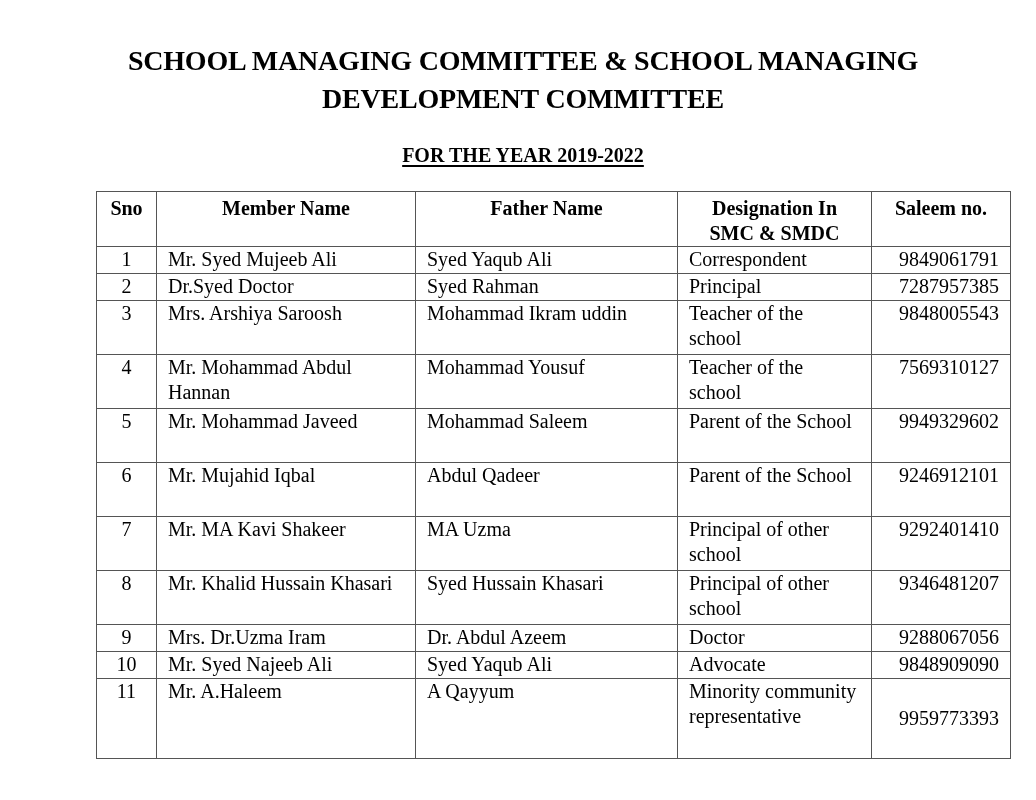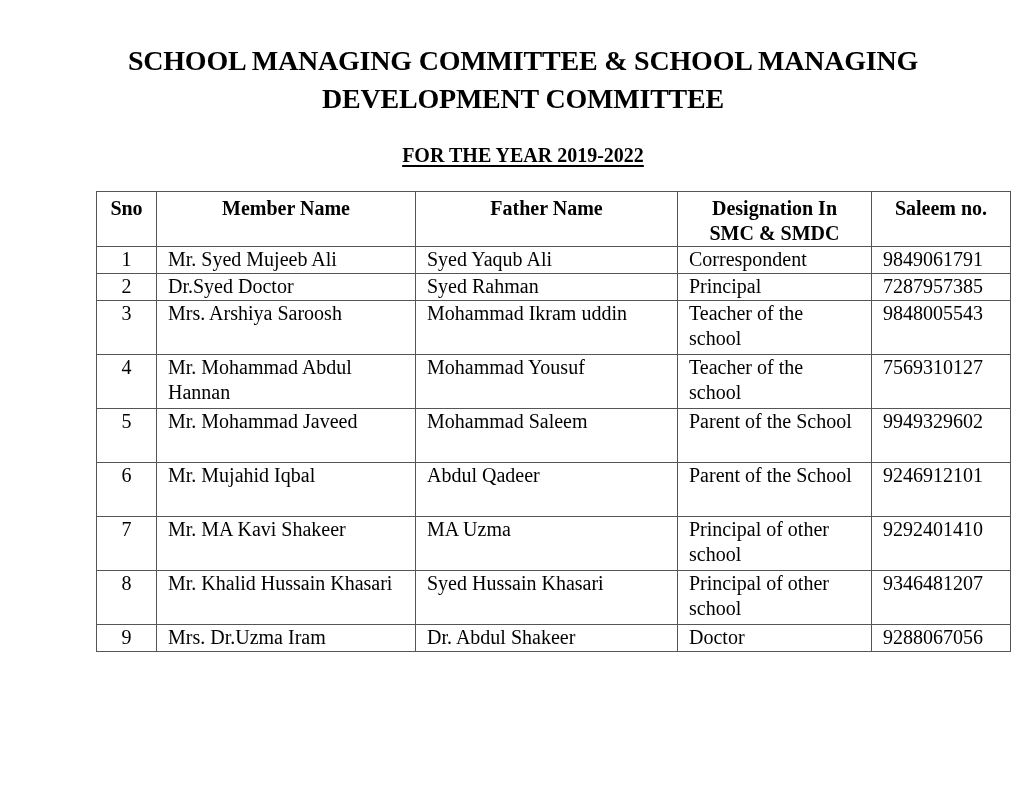--- a/index.html
+++ b/index.html
@@ -17,21 +17,21 @@
   table.committee th, table.committee td { border: 1.5px solid #555; vertical-align: top;
                     font-size: 20px; line-height: 25px; padding: 0 11px; }
   table.committee th { font-weight: bold; text-align: center; padding-top: 4px; }
   table.committee td { padding-top: 0; }
   col.c-sno { width: 60px; }
   col.c-member { width: 259px; }
   col.c-father { width: 262px; }
   col.c-desig { width: 194px; }
   col.c-phone { width: 139px; }
   td.sno { text-align: center; padding: 0; }
-  td.phone { text-align: left; padding: 0; }
+  td.phone { text-align: right; padding: 0; }
   tr.hdr { height: 55px; }
   tr.r1 { height: 27px; }
   tr.r2 { height: 54px; }
   tr.r3 { height: 80px; }
   td.phone.mid { vertical-align: middle; }
 </style>
 </head>
 <body>
 
 <div class="title l1">SCHOOL MANAGING COMMITTEE &amp; SCHOOL MANAGING</div>
@@ -108,18 +108,32 @@
     <tr class="r2">
       <td class="sno">8</td>
       <td>Mr. Khalid Hussain Khasari</td>
       <td>Syed Hussain Khasari</td>
       <td>Principal of other school</td>
       <td class="phone">9346481207</td>
     </tr>
     <tr class="r1">
       <td class="sno">9</td>
       <td>Mrs. Dr.Uzma Iram</td>
-      <td>Dr. Abdul Shakeer</td>
+      <td>Dr. Abdul Azeem</td>
       <td>Doctor</td>
       <td class="phone">9288067056</td>
+    </tr>
+    <tr class="r1">
+      <td class="sno">10</td>
+      <td>Mr. Syed Najeeb Ali</td>
+      <td>Syed Yaqub Ali</td>
+      <td>Advocate</td>
+      <td class="phone">9848909090</td>
+    </tr>
+    <tr class="r3">
+      <td class="sno">11</td>
+      <td>Mr. A.Haleem</td>
+      <td>A Qayyum</td>
+      <td>Minority community representative</td>
+      <td class="phone mid">9959773393</td>
     </tr>
   </tbody>
 </table>
 
 </body></html>

